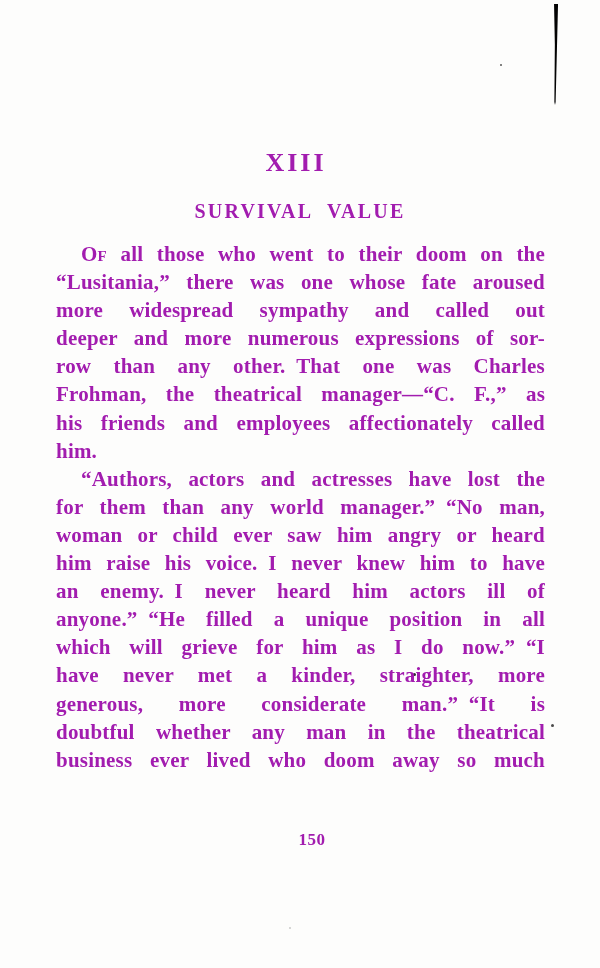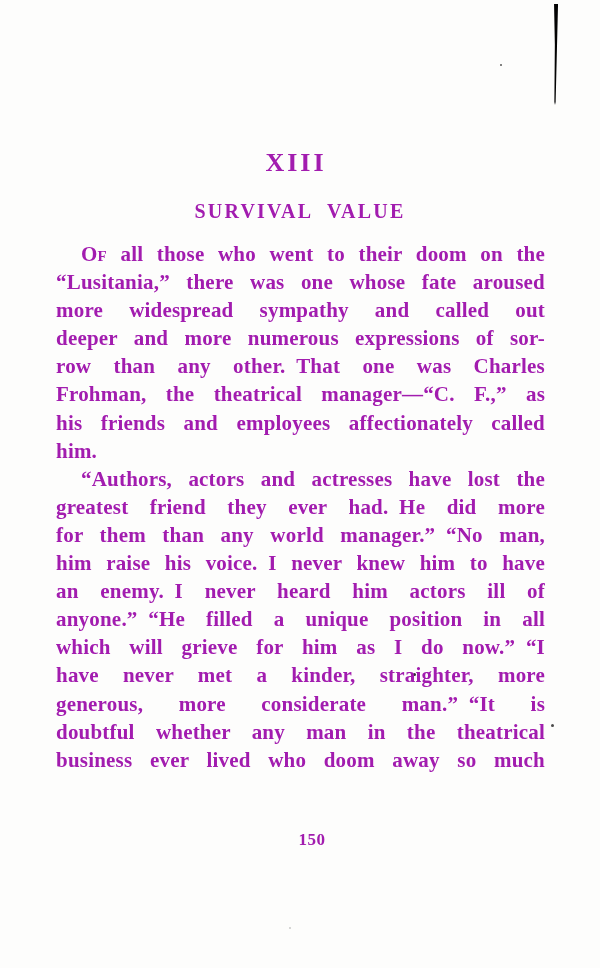--- a/index.html
+++ b/index.html
@@ -118,22 +118,22 @@
       <div class="text-line">more widespread sympathy and called out</div>
       <div class="text-line">deeper and more numerous expressions of sor-</div>
       <div class="text-line">row than any other. That one was Charles</div>
       <div class="text-line">Frohman, the theatrical manager—“C. F.,” as</div>
       <div class="text-line">his friends and employees affectionately called</div>
       <div class="text-line para-end">him.</div>
     </div>
 
     <div>
       <div class="text-line indent">“Authors, actors and actresses have lost the</div>
-      <div class="text-line">greatest friend they ever had. He did more</div>
       <div class="text-line">for them than any world manager.” “No man,</div>
+      <div class="text-line">woman or child ever saw him angry or heard</div>
       <div class="text-line">him raise his voice. I never knew him to have</div>
       <div class="text-line">an enemy. I never heard him actors ill of</div>
       <div class="text-line">anyone.” “He filled a unique position in all</div>
       <div class="text-line">which will grieve for him as I do now.” “I</div>
       <div class="text-line">have never met a kinder, straighter, more</div>
       <div class="text-line">generous, more considerate man.” “It is</div>
       <div class="text-line">doubtful whether any man in the theatrical</div>
       <div class="text-line">business ever lived who doom away so much</div>
     </div>
 

